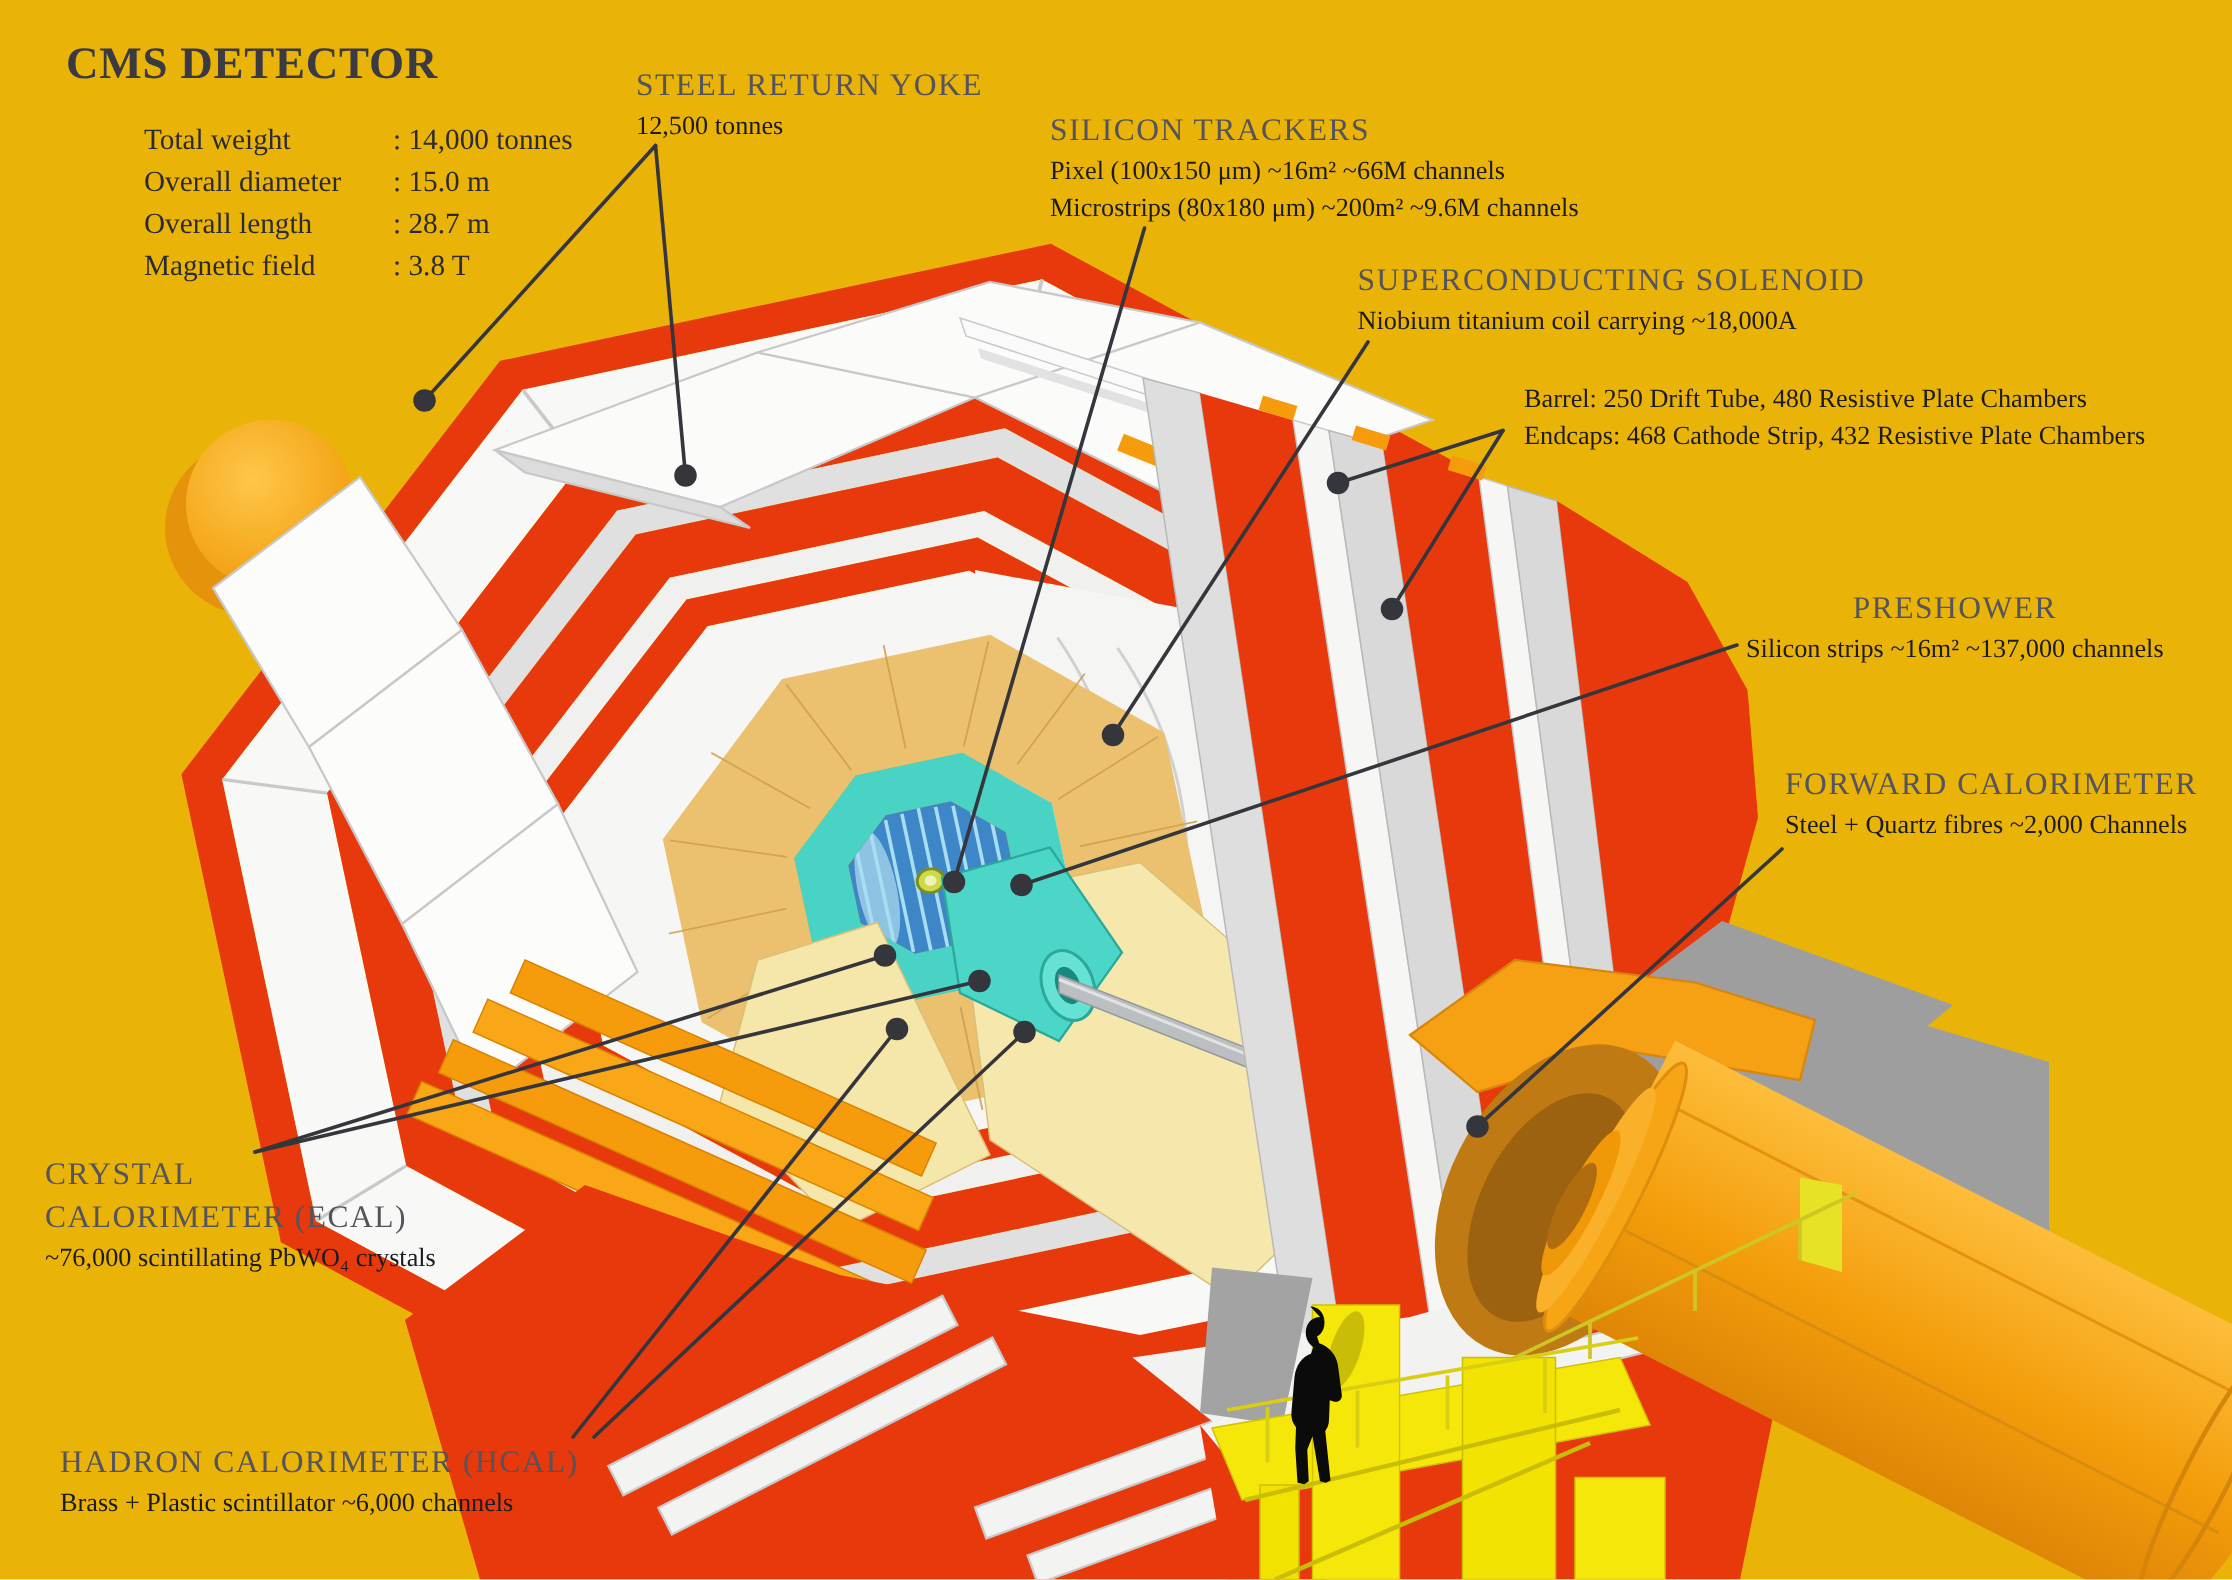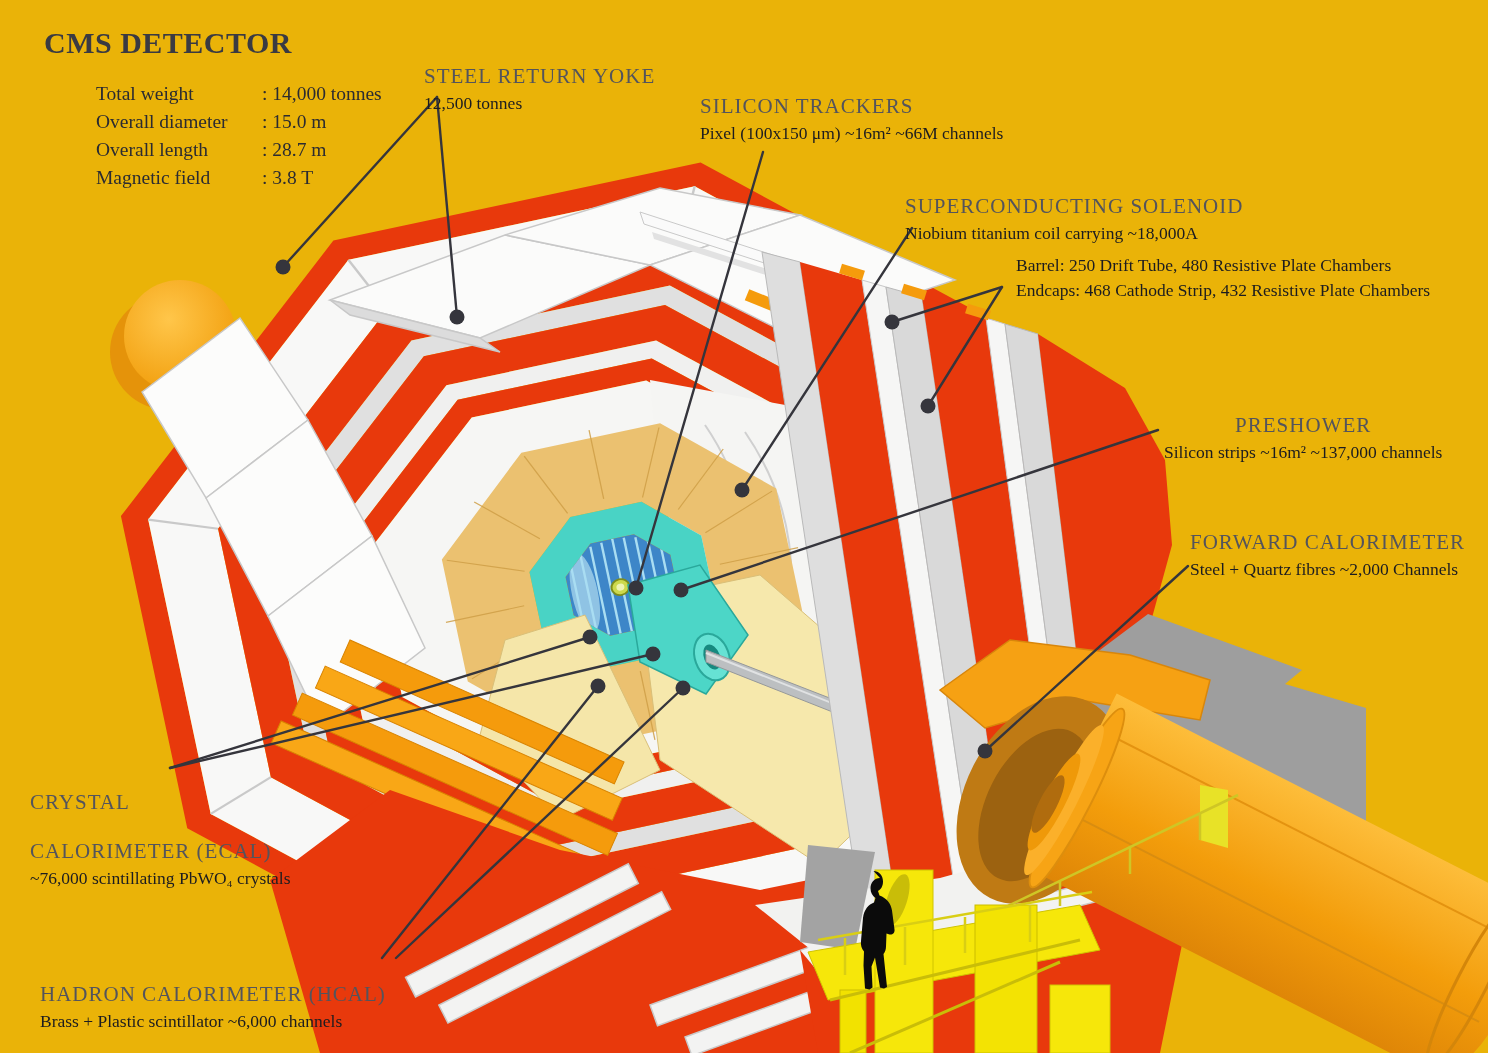--- a/index.html
+++ b/index.html
@@ -1,20 +1,20 @@
 <!DOCTYPE html>
 <html><head>
 <meta charset="utf-8">
 <style>
   html,body{margin:0;padding:0;background:#ffffff;}
   #stage{position:relative;width:1488px;height:1053px;background:#eab308;overflow:hidden;
          font-family:"Liberation Serif",serif;}
   #art{position:absolute;left:0;top:0;}
   .lbl{position:absolute;color:#191919;}
-  .h{font-size:21px;letter-spacing:1px;color:#54545c;white-space:nowrap;line-height:29px;margin-top:20px;}
+  .h{font-size:21px;letter-spacing:1px;color:#54545c;white-space:nowrap;line-height:29px;}
   .b{font-size:17.5px;color:#1c1c20;white-space:nowrap;line-height:25px;}
   #title{position:absolute;left:44px;top:26px;font-size:30px;font-weight:600;
          letter-spacing:.5px;color:#3a3a42;}
   #specs{position:absolute;left:52px;top:80px;font-size:19.5px;color:#2b2b31;}
   .srow{display:flex;line-height:28px;}
   .srow .sl{width:166px;margin-left:44px;}
   .srow .sv{white-space:nowrap;}
 </style>
 </head>
 <body>
@@ -314,20 +314,21 @@
   </div>
 
   <div class="lbl" style="left:424px;top:42px;">
     <div class="h">STEEL RETURN YOKE</div>
     <div class="b">12,500 tonnes</div>
   </div>
 
   <div class="lbl" style="left:700px;top:72px;">
     <div class="h">SILICON TRACKERS</div>
     <div class="b">Pixel (100x150 μm) ~16m² ~66M channels</div>
+    <div class="b">Microstrips (80x180 μm) ~200m² ~9.6M channels</div>
   </div>
 
   <div class="lbl" style="left:905px;top:172px;">
     <div class="h">SUPERCONDUCTING SOLENOID</div>
     <div class="b">Niobium titanium coil carrying ~18,000A</div>
   </div>
 
   <div class="lbl" style="left:1016px;top:253px;">
     <div class="b">Barrel: 250 Drift Tube, 480 Resistive Plate Chambers</div>
     <div class="b">Endcaps: 468 Cathode Strip, 432 Resistive Plate Chambers</div>

